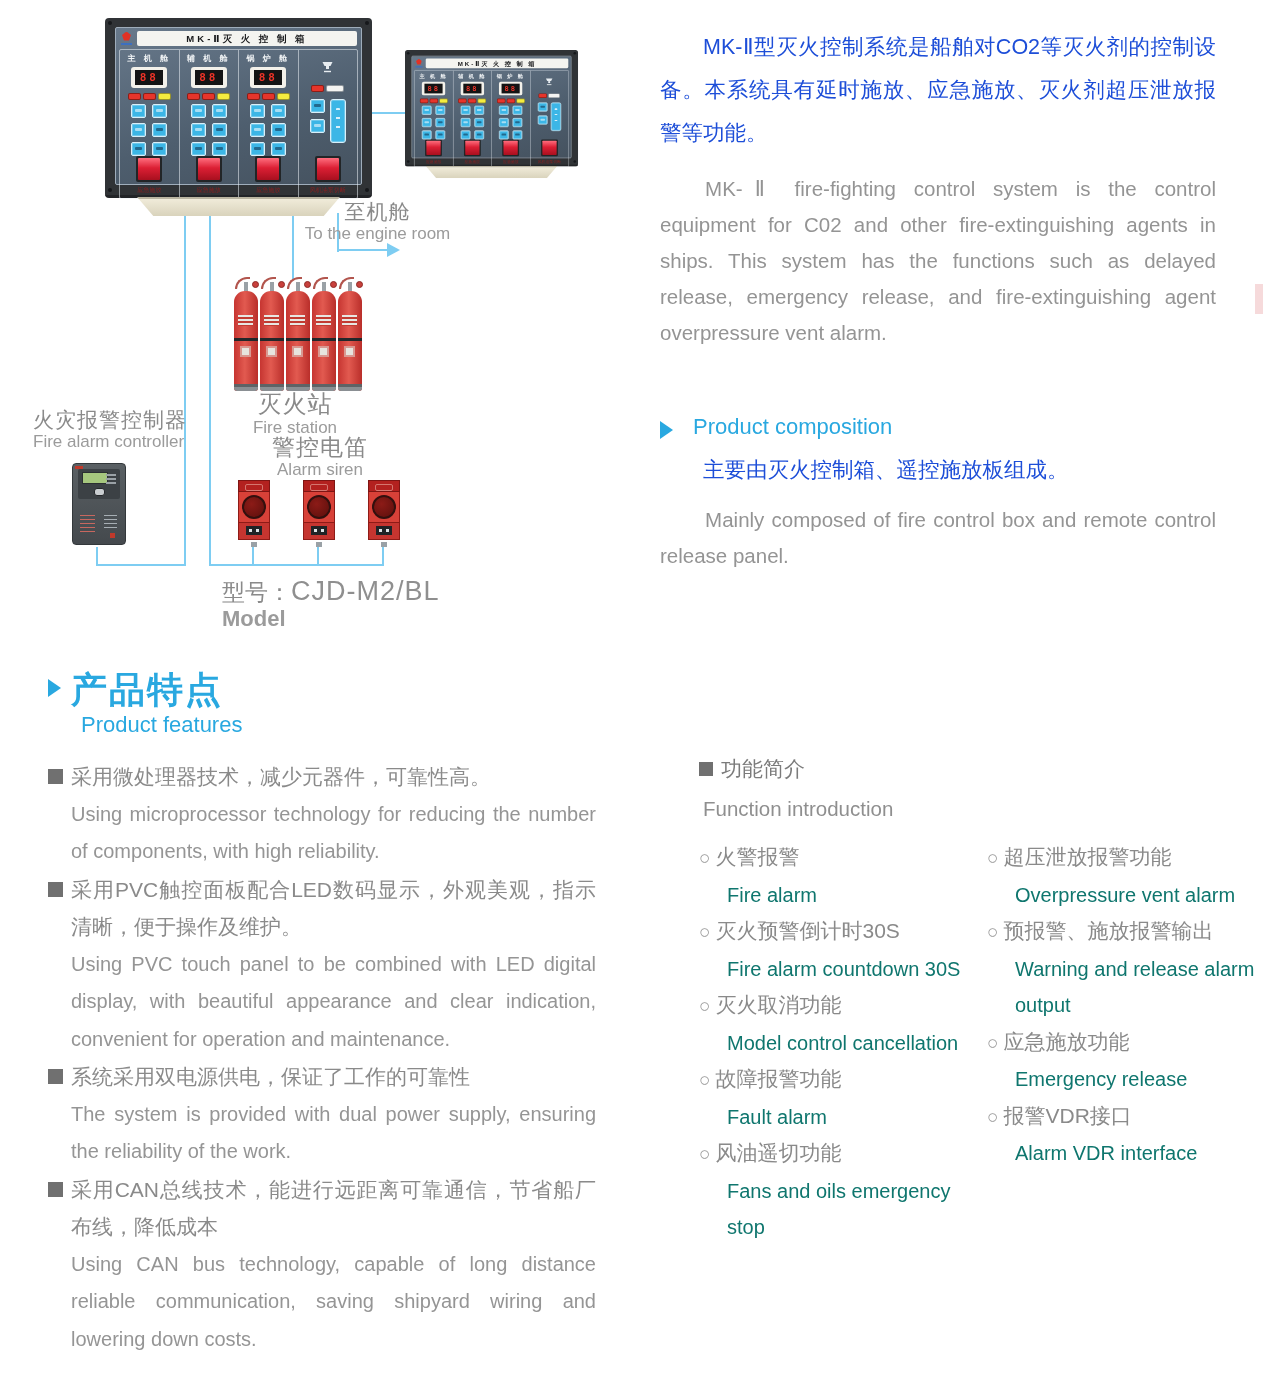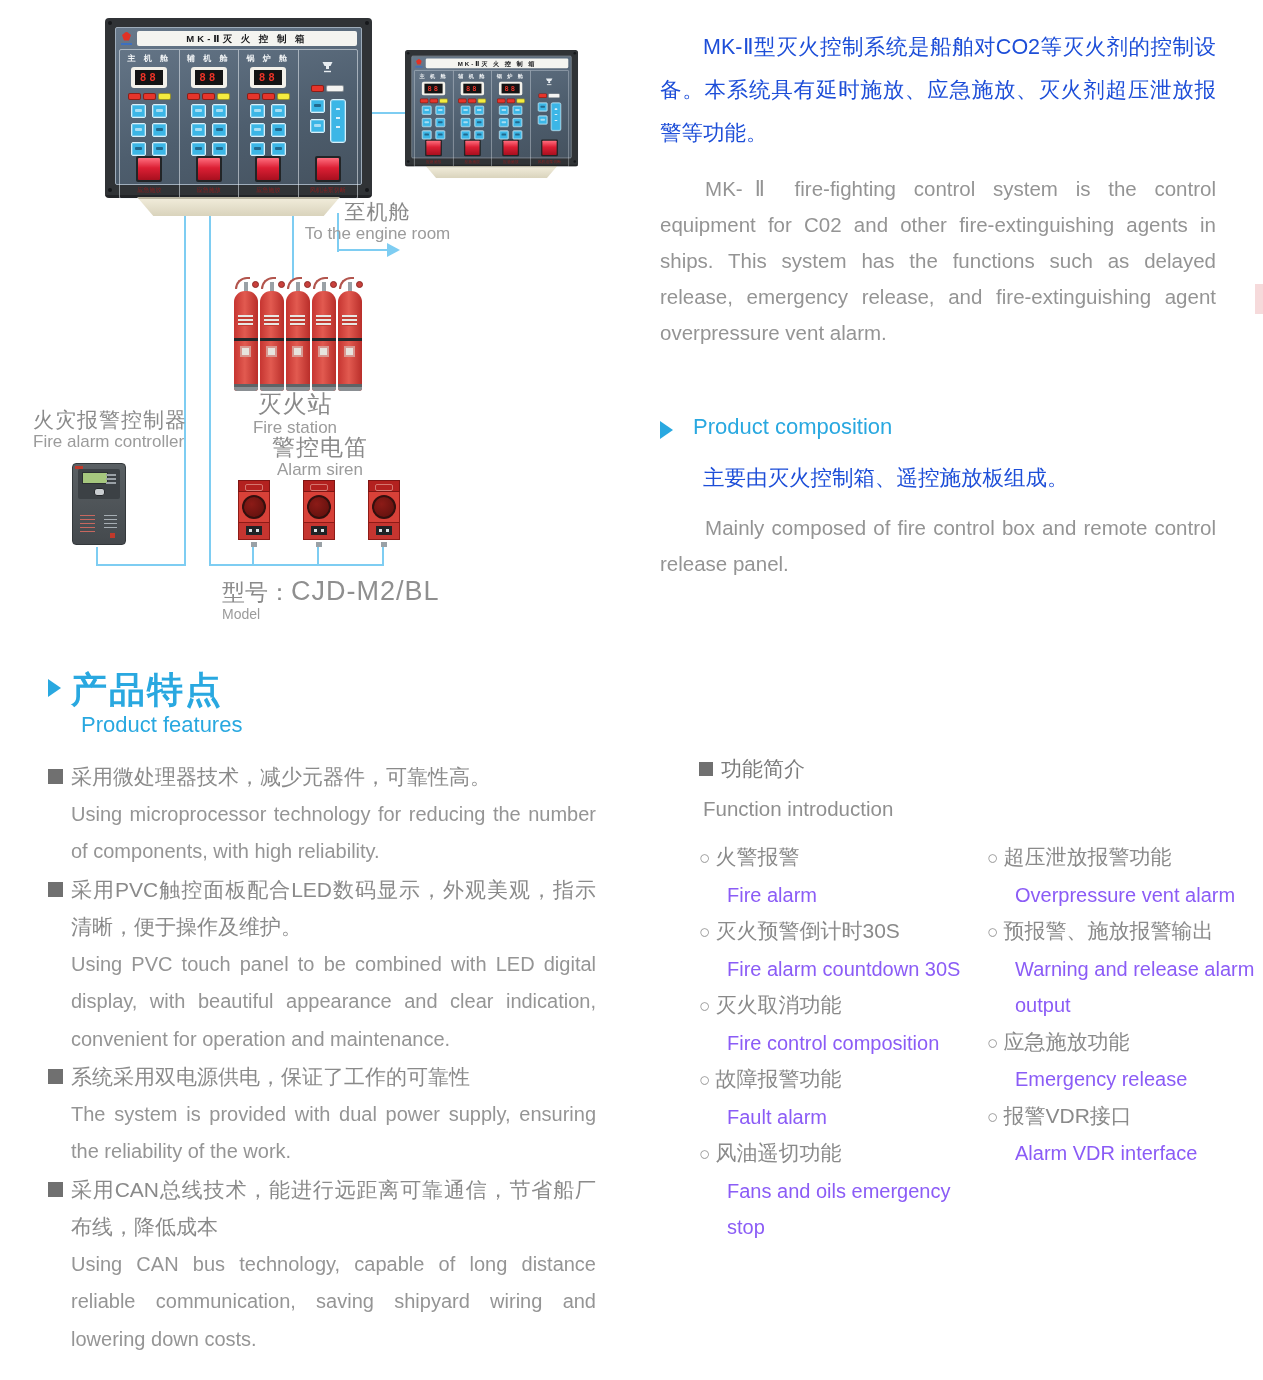--- a/index.html
+++ b/index.html
@@ -27,21 +27,21 @@
   
   .func-head{display:flex;align-items:center;font-size:21px;color:#7b7b7b;}
   .func-head .sq{width:14px;height:14px;background:#707070;margin-right:8px;}
   .func-sub{font-size:20.5px;color:#8f8f8f;margin:14px 0 0 4px;}
   .func-cols{display:flex;margin-top:18px;}
   .func-col{line-height:36.5px;}
   .func-col.left{width:288px;}
   .func-col.right{flex:1;}
   .func-zh{color:#8a8a8a;font-size:21px;}
   .func-zh .circ{color:#9a9a9a;margin-right:5px;font-size:19px;}
-  .func-en{padding-left:28px;color:#8b5cf6;font-size:20px;}
+  .func-en{padding-left:28px;color:#0f766e;font-size:20px;}
 
   
   #diagram{position:absolute;left:0;top:0;width:660px;height:665px;}
   .bluel{position:absolute;background:#7ecdf2;}
   .cap-zh{font-size:21px;color:#8a8a8a;letter-spacing:1px;}
   .cap-en{font-size:17px;color:#9b9b9b;}
 
   
   .panel{position:relative;width:267px;}
   .panel-frame{position:relative;height:180px;background:#303336;border-radius:4px;
@@ -157,21 +157,21 @@
   .ctrl-redsq{position:absolute;right:10px;bottom:6px;width:5px;height:5px;background:#c0392b;}
 
   
   .dcap{position:absolute;text-align:center;}
   .dcap div{line-height:1.15;}
 
   
   #model-line{position:absolute;left:222px;top:576px;white-space:nowrap;}
   #model-line .zh{font-size:23px;color:#8a8a8a;}
   #model-line .val{font-size:27px;color:#8f8f8f;letter-spacing:1px;}
-  #model-en{position:absolute;left:222px;top:606px;font-size:14px;color:#9b9b9b;}
+  #model-en{position:absolute;left:222px;top:606px;font-size:22px;color:#9b9b9b;font-weight:bold;}
 
   .edge-sliver{position:absolute;right:0;top:284px;width:8px;height:30px;background:#f6dadb;}
 </style>
 </head>
 <body>
 
 <div id="page">
 
   <div id="diagram">
 
@@ -596,21 +596,21 @@
     <p class="para-en">MK-Ⅱ fire-fighting control system is the control equipment for C02 and other fire-extinguishing agents in ships. This system has the functions such as delayed release, emergency release, and fire-extinguishing agent overpressure vent alarm.</p>
   </div>
 
   <div class="section" id="composition" style="left:660px;top:412px;width:556px;">
     <div class="sec-head">
       <span class="tri"></span>
       <div>
         <div class="sec-title-en">Product composition</div>
       </div>
     </div>
-    <p class="para-zh" style="margin-top:18px;line-height:40px;">主要由灭火控制箱、遥控施放板组成。</p>
+    <p class="para-zh" style="margin-top:10px;line-height:40px;">主要由灭火控制箱、遥控施放板组成。</p>
     <p class="para-en" style="margin-top:12px;">Mainly composed of fire control box and remote control release panel.</p>
   </div>
 
   <div class="section" id="features" style="left:48px;top:670px;width:548px;">
     <div class="sec-head">
       <span class="tri"></span>
       <div>
         <div class="sec-title-zh">产品特点</div>
         <div class="sec-title-en">Product features</div>
       </div>
@@ -653,21 +653,21 @@
             <div class="func-en">Fire alarm</div>
           </div>
 
           <div class="func">
             <div class="func-zh"><span class="circ">○</span><span>灭火预警倒计时30S</span></div>
             <div class="func-en">Fire alarm countdown 30S</div>
           </div>
 
           <div class="func">
             <div class="func-zh"><span class="circ">○</span><span>灭火取消功能</span></div>
-            <div class="func-en">Fire control composition</div>
+            <div class="func-en">Model control cancellation</div>
           </div>
 
           <div class="func">
             <div class="func-zh"><span class="circ">○</span><span>故障报警功能</span></div>
             <div class="func-en">Fault alarm</div>
           </div>
 
           <div class="func">
             <div class="func-zh"><span class="circ">○</span><span>风油遥切功能</span></div>
             <div class="func-en">Fans and oils emergency stop</div>

